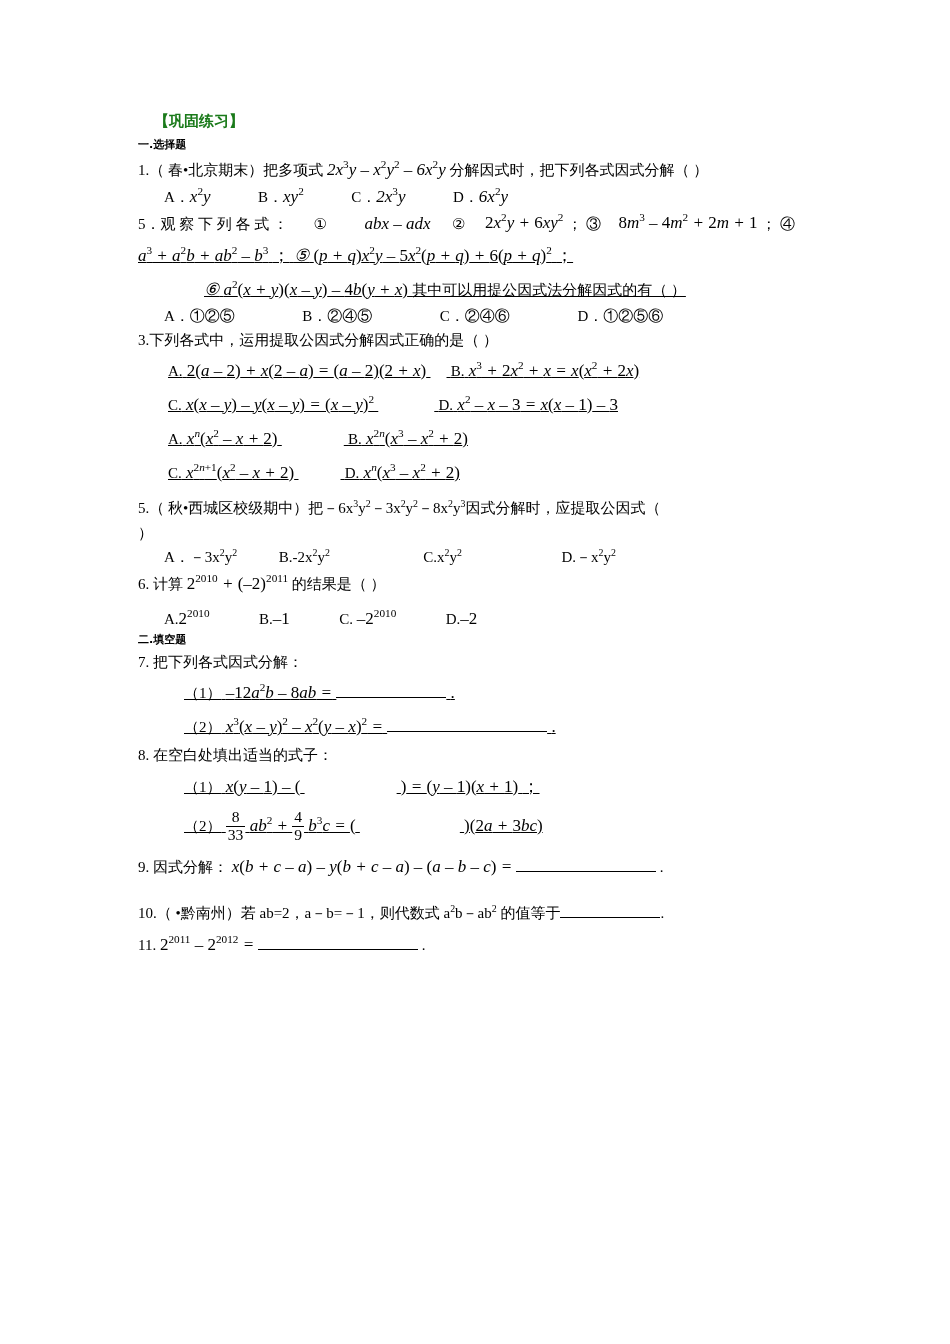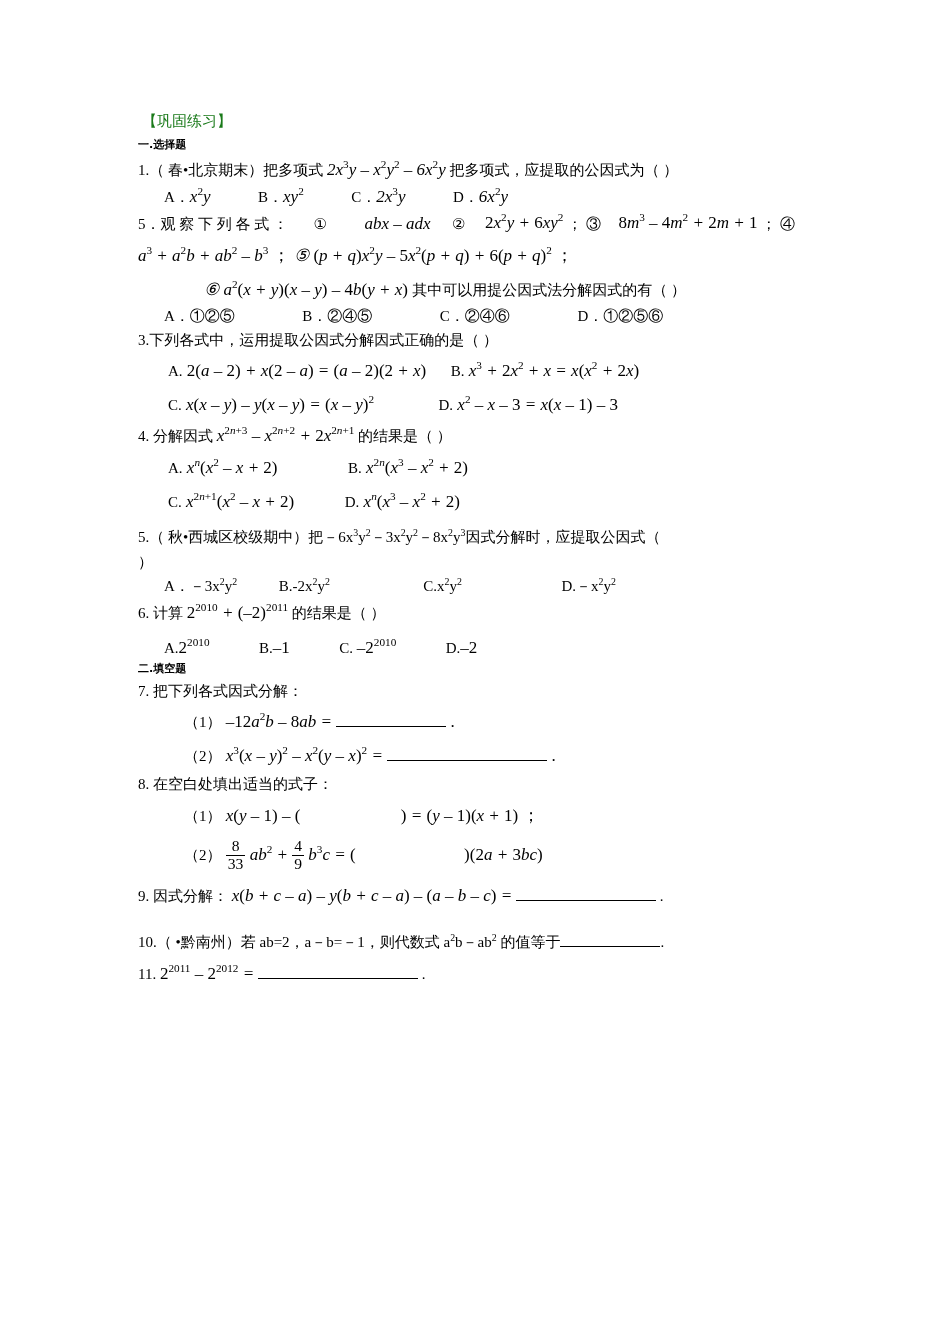--- a/index.html
+++ b/index.html
@@ -17,23 +17,23 @@
     width: 950px; height: 1344px;
     overflow: hidden;
   }
   .content {
     position: absolute;
     left: 138px;
     top: 112px;
     width: 700px;
   }
   .sec-head {
-    font-weight: normal;
+    font-weight: bold;
     font-size: 15px;
-    margin: 0 0 6px 4px;
+    margin: 0 0 6px 16px;
     font-family: "DejaVu Sans", sans-serif;
   }
   .sec-head.green { color: #1a7a1a; }
   .sub-head {
     font-weight: bold;
     font-size: 11px;
     margin: 2px 0 4px 0;
     font-family: "DejaVu Sans", sans-serif;
   }
   .q {
@@ -45,20 +45,21 @@
     font-size: 15px;
     margin: 0 0 3px 0;
     padding-left: 26px;
   }
   .opts span { display: inline-block; }
   .mathline {
     font-family: "Liberation Serif", serif;
     font-style: italic;
     font-size: 17px;
     line-height: 2.0;
+    text-decoration: underline;
   }
   .math {
     font-family: "Liberation Serif", serif;
     font-style: italic;
     font-size: 17px;
     white-space: nowrap;
   }
   sup, sub { font-size: 0.66em; font-style: italic; }
   .num { font-style: normal; }
   .paren { font-style: normal; }
@@ -90,21 +91,21 @@
 <div class="page">
   <div class="content">
 
     <div class="sec-head green">【巩固练习】</div>
 
     <div class="sub-head">一.选择题</div>
 
     <div class="q">
       <span>1.（ 春•北京期末）把多项式</span>
       <span class="math">2<span class="ital">x</span><sup class="num">3</sup><span class="ital">y</span> – <span class="ital">x</span><sup class="num">2</sup><span class="ital">y</span><sup class="num">2</sup> – 6<span class="ital">x</span><sup class="num">2</sup><span class="ital">y</span></span>
-      <span>把多项式，应提取的公因式为（      ）</span>
+      <span>分解因式时，把下列各式因式分解（      ）</span>
     </div>
     <div class="opts">
       <span>A．<span class="math"><span class="ital">x</span><sup class="num">2</sup><span class="ital">y</span></span></span>
       <span class="gap-40"></span>
       <span>B．<span class="math"><span class="ital">xy</span><sup class="num">2</sup></span></span>
       <span class="gap-40"></span>
       <span>C．<span class="math">2<span class="ital">x</span><sup class="num">3</sup><span class="ital">y</span></span></span>
       <span class="gap-40"></span>
       <span>D．<span class="math">6<span class="ital">x</span><sup class="num">2</sup><span class="ital">y</span></span></span>
     </div>
@@ -160,25 +161,20 @@
       <span class="math"><span class="ital">x</span><sup class="num">3</sup> + <span class="num">2</span><span class="ital">x</span><sup class="num">2</sup> + <span class="ital">x</span> = <span class="ital">x</span><span class="paren">(</span><span class="ital">x</span><sup class="num">2</sup> + <span class="num">2</span><span class="ital">x</span><span class="paren">)</span></span>
     </div>
     <div class="mathline indent1">
       <span style="font-style:normal;font-size:15px">C.</span>
       <span class="math"><span class="ital">x</span><span class="paren">(</span><span class="ital">x</span> – <span class="ital">y</span><span class="paren">)</span> – <span class="ital">y</span><span class="paren">(</span><span class="ital">x</span> – <span class="ital">y</span><span class="paren">)</span> = <span class="paren">(</span><span class="ital">x</span> – <span class="ital">y</span><span class="paren">)</span><sup class="num">2</sup></span>
       <span class="sp" style="width:56px"></span>
       <span style="font-style:normal;font-size:15px">D.</span>
       <span class="math"><span class="ital">x</span><sup class="num">2</sup> – <span class="ital">x</span> – <span class="num">3</span> = <span class="ital">x</span><span class="paren">(</span><span class="ital">x</span> – <span class="num">1</span><span class="paren">)</span> – <span class="num">3</span></span>
     </div>
 
-    <div class="q">
-      <span>4. 分解因式</span>
-      <span class="math"><span class="ital">x</span><sup class="num">2<span class="ital">n</span>+3</sup> – <span class="ital">x</span><sup class="num">2<span class="ital">n</span>+2</sup> + <span class="num">2</span><span class="ital">x</span><sup class="num">2<span class="ital">n</span>+1</sup></span>
-      <span>的结果是（      ）</span>
-    </div>
     <div class="mathline indent1">
       <span style="font-style:normal;font-size:15px">A.</span>
       <span class="math"><span class="ital">x</span><sup class="ital">n</sup><span class="paren">(</span><span class="ital">x</span><sup class="num">2</sup> – <span class="ital">x</span> + <span class="num">2</span><span class="paren">)</span></span>
       <span class="sp" style="width:62px"></span>
       <span style="font-style:normal;font-size:15px">B.</span>
       <span class="math"><span class="ital">x</span><sup class="num">2<span class="ital">n</span></sup><span class="paren">(</span><span class="ital">x</span><sup class="num">3</sup> – <span class="ital">x</span><sup class="num">2</sup> + <span class="num">2</span><span class="paren">)</span></span>
     </div>
     <div class="mathline indent1">
       <span style="font-style:normal;font-size:15px">C.</span>
       <span class="math"><span class="ital">x</span><sup class="num">2<span class="ital">n</span>+1</sup><span class="paren">(</span><span class="ital">x</span><sup class="num">2</sup> – <span class="ital">x</span> + <span class="num">2</span><span class="paren">)</span></span>

